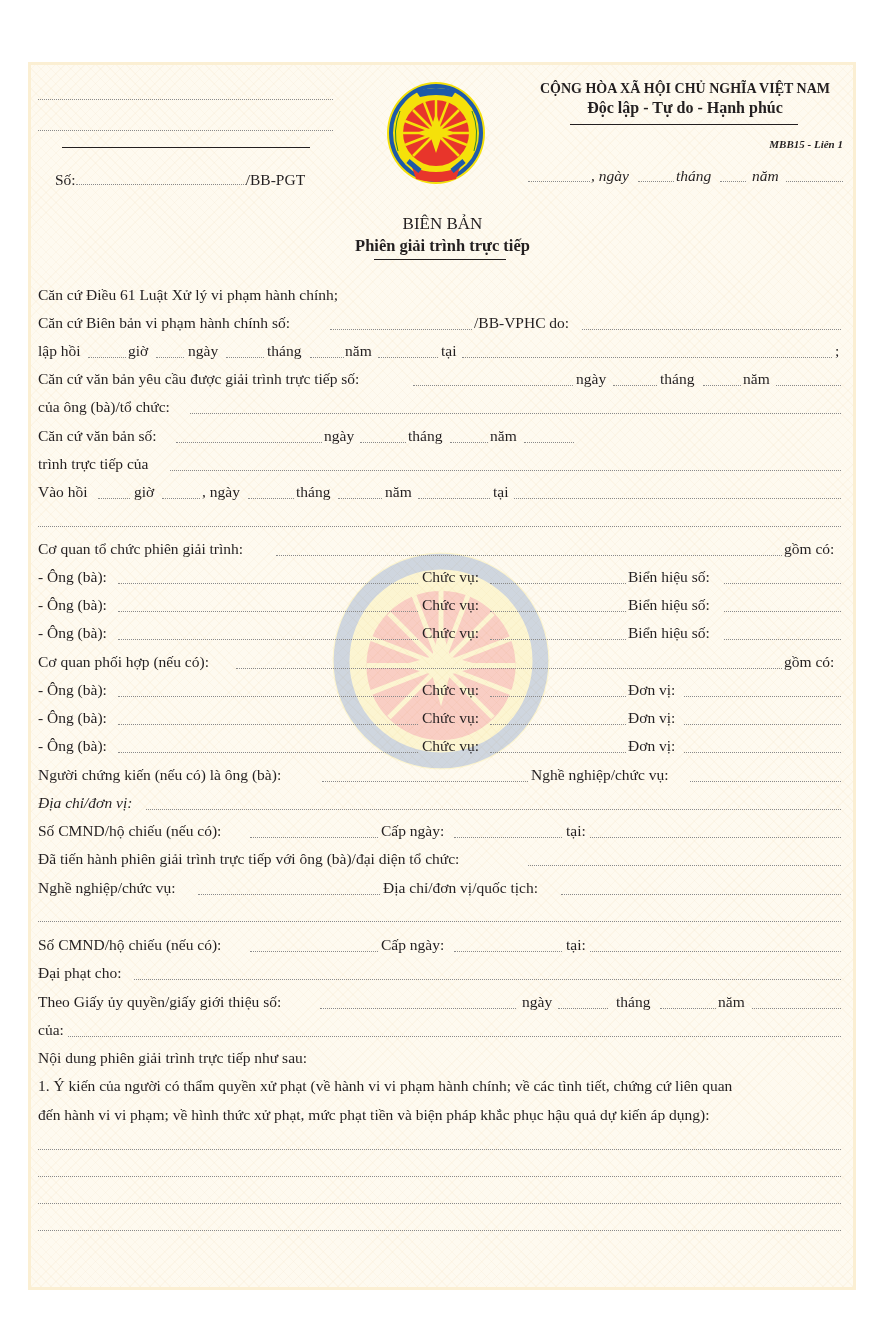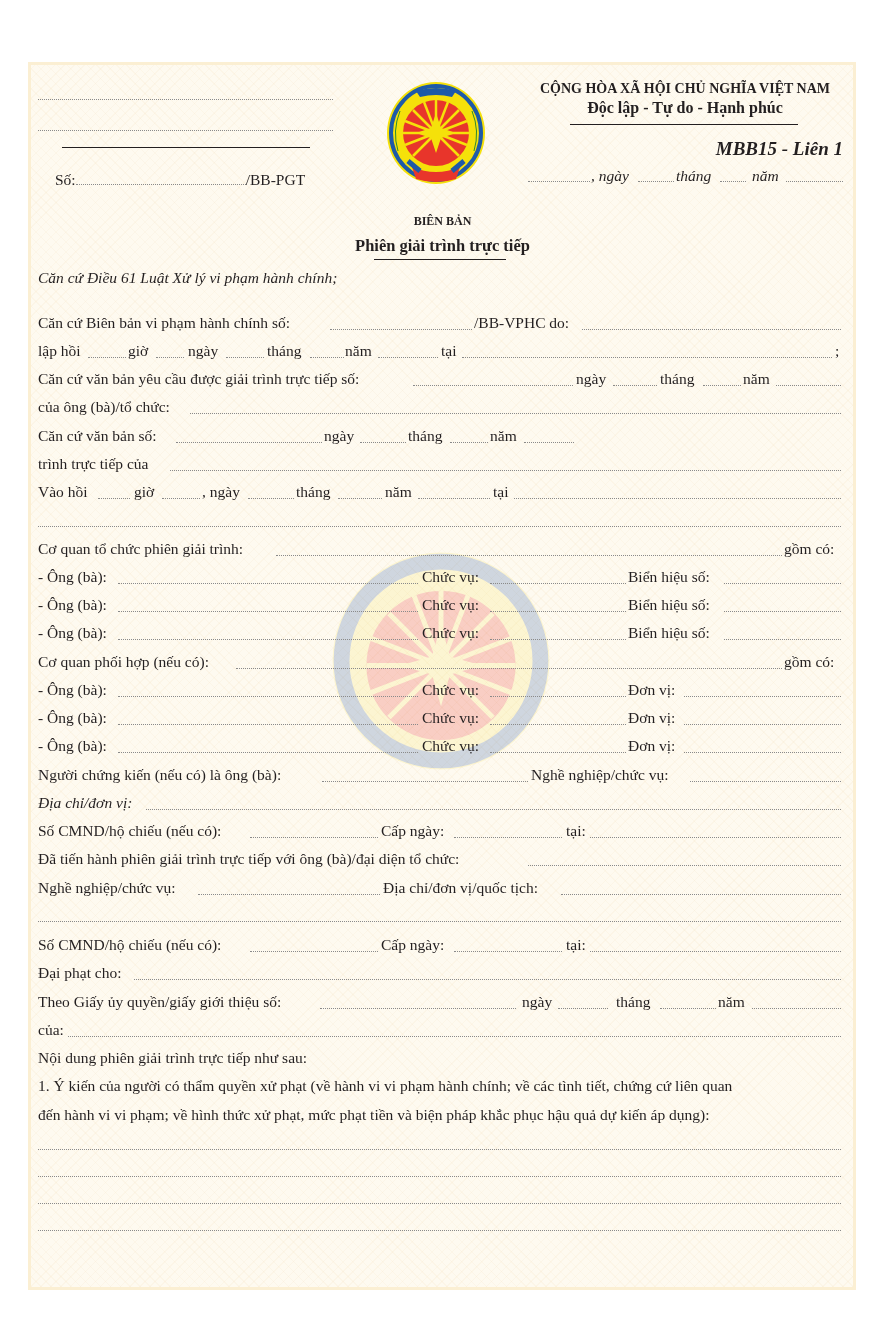--- a/index.html
+++ b/index.html
@@ -81,36 +81,36 @@
     <line x1="50" y1="52" x2="19" y2="64"></line>
   </g>
   <polygon points="50,32 55,47 70,52 55,57 50,72 45,57 30,52 45,47" fill="#f5e10a"></polygon>
   <path d="M26 86 Q50 96 74 86 L70 98 Q50 104 30 98 Z" fill="#e8352b"></path>
   <path d="M22 80 L34 90 M78 80 L66 90" stroke="#1e5aa8" stroke-width="5"></path>
 </svg>
 
 <div class="hdr-right" style="top:81px;font-size:14px;font-weight:bold;letter-spacing:0;">CỘNG HÒA XÃ HỘI CHỦ NGHĨA VIỆT NAM</div>
 <div class="hdr-right" style="top:99px;font-size:16px;font-weight:bold;">Độc lập - Tự do - Hạnh phúc</div>
 <div class="abs" style="left:570px;top:124px;width:228px;border-bottom:1.5px solid #231f20;"></div>
-<div class="abs" style="right:42px;top:138px;font-size:19px;font-weight:bold;font-style:italic;">MBB15 - Liên 1</div>
+<div class="abs" style="right:42px;top:138px;font-size:11px;font-weight:bold;font-style:italic;">MBB15 - Liên 1</div>
 <div class="abs" style="left:528px;top:165px;width:315px;height:22px;font-size:15.5px;font-style:italic;line-height:22px;">
   <span class="abs" style="left:0;top:16px;width:62px;border-bottom:1px dotted #8a8a8a;"></span>
   <span class="abs" style="left:63px;white-space:nowrap;">, ngày</span>
   <span class="abs" style="left:110px;top:16px;width:36px;border-bottom:1px dotted #8a8a8a;"></span>
   <span class="abs" style="left:148px;">tháng</span>
   <span class="abs" style="left:192px;top:16px;width:26px;border-bottom:1px dotted #8a8a8a;"></span>
   <span class="abs" style="left:224px;">năm</span>
   <span class="abs" style="left:258px;top:16px;width:57px;border-bottom:1px dotted #8a8a8a;"></span>
 </div>
 
-<div class="abs" style="left:0;width:885px;top:214px;text-align:center;font-size:12px;font-weight:bold;">BIÊN BẢN</div>
+<div class="abs" style="left:0;width:885px;top:214px;text-align:center;font-size:17px;font-weight:normal;">BIÊN BẢN</div>
 <div class="abs" style="left:0;width:885px;top:236px;text-align:center;font-size:16.5px;font-weight:bold;">Phiên giải trình trực tiếp</div>
 <div class="abs" style="left:374px;top:259px;width:132px;border-bottom:1.5px solid #231f20;"></div>
 
-<div class="row" style="top:267px;font-style:italic;">
+<div class="row" style="top:284px;">
   <span style="left:0">Căn cứ Điều 61 Luật Xử lý vi phạm hành chính;</span>
 </div>
 
 <div class="row" style="top:312px;">
   <span style="left:0">Căn cứ Biên bản vi phạm hành chính số:</span>
   <div class="d" style="left:292px;width:142px;"></div>
   <span style="left:436px">/BB-VPHC do:</span>
   <div class="d" style="left:544px;width:259px;"></div>
 </div>
 

